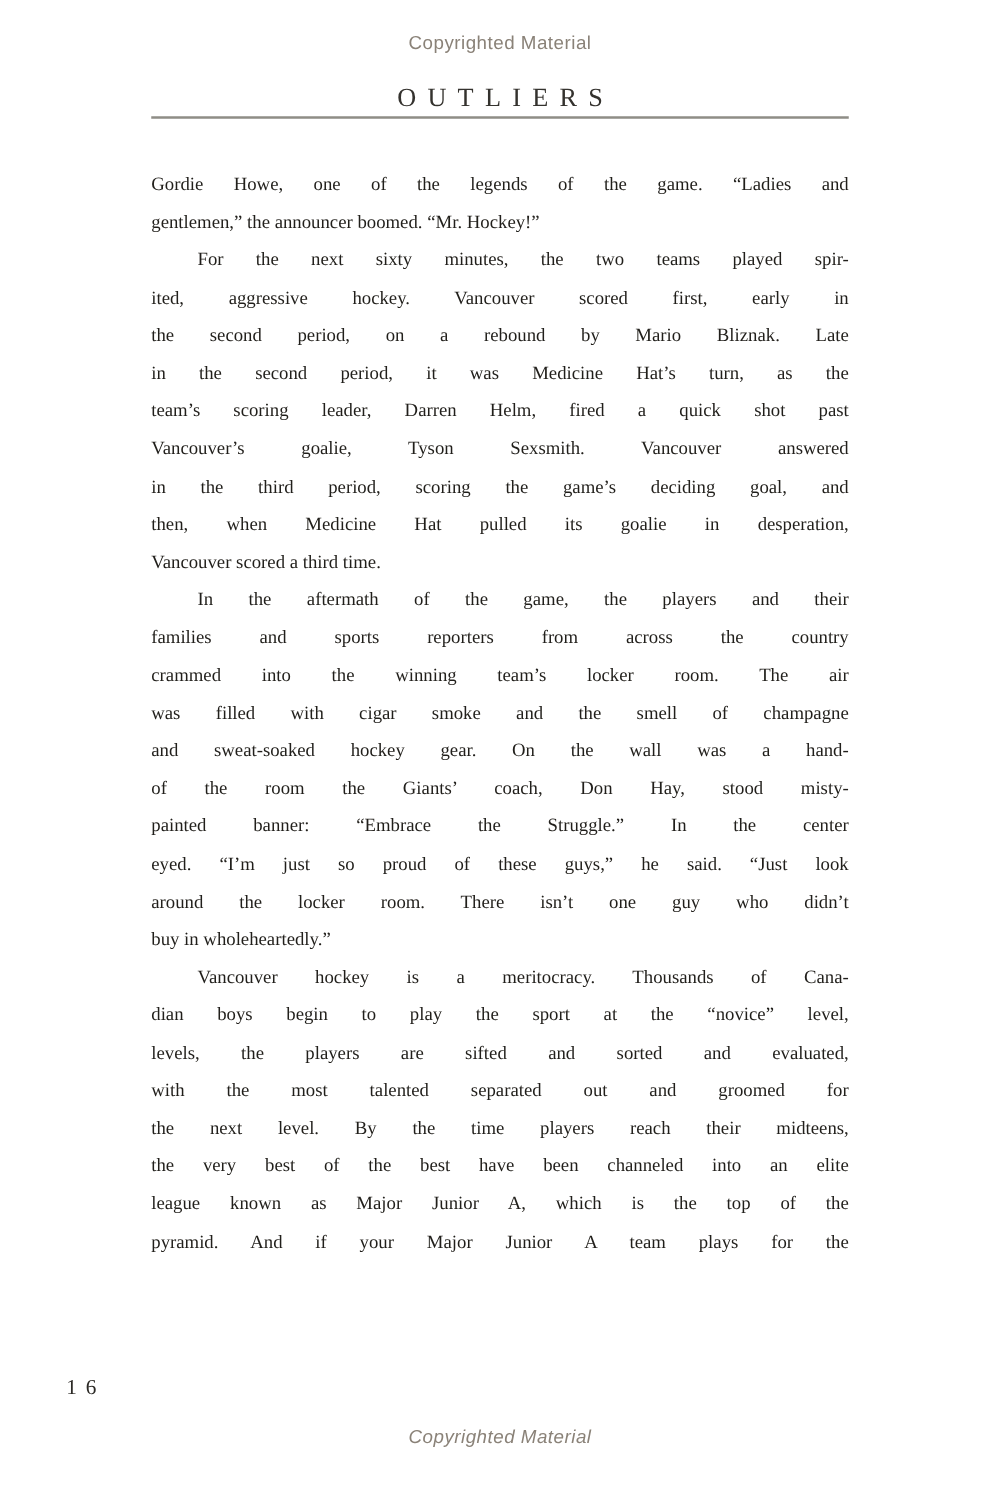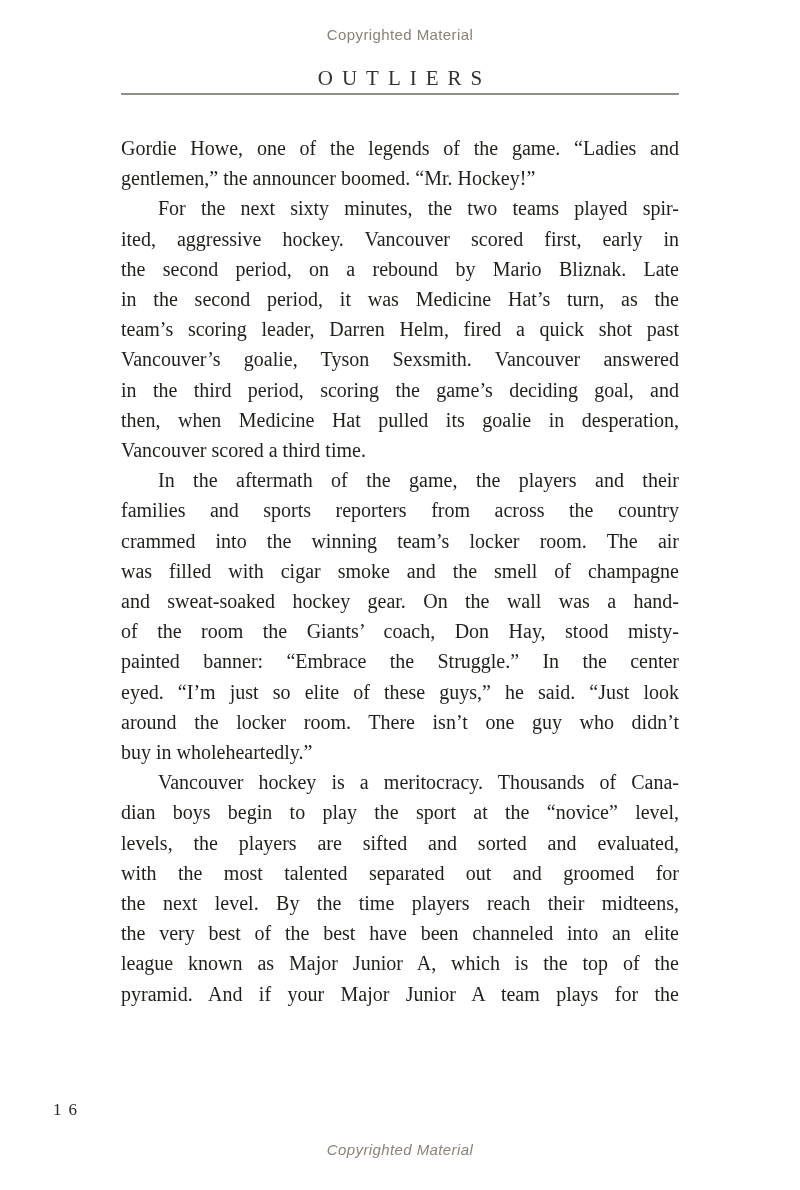--- a/index.html
+++ b/index.html
@@ -34,21 +34,21 @@
     top: 93px; left: 121px;
     width: 558px;
     border: none;
     border-top: 2px solid #8f8d86;
     margin: 0;
   }
   .body-text {
     position: absolute;
     left: 121px; top: 133px;
     width: 558px;
-    font-size: 20px;
+    font-size: 15px;
     line-height: 30.2px;
     color: #211f1b;
   }
   .para { margin: 0; padding: 0; }
   .line {
     display: block;
     text-align: justify;
     text-align-last: justify;
   }
   .line.ll { text-align-last: left; font-family: Liberation Serif, serif; }
@@ -105,21 +105,21 @@
     </p>
 
     <p class="para">
       <span class="line ind">In the aftermath of the game, the players and their</span>
       <span class="line">families and sports reporters from across the country</span>
       <span class="line">crammed into the winning team’s locker room. The air</span>
       <span class="line">was filled with cigar smoke and the smell of champagne</span>
       <span class="line">and sweat-soaked hockey gear. On the wall was a hand-</span>
       <span class="line">of the room the Giants’ coach, Don Hay, stood misty-</span>
       <span class="line">painted banner: “Embrace the Struggle.” In the center</span>
-      <span class="line">eyed. “I’m just so elite of these guys,” he said. “Just look</span>
+      <span class="line">eyed. “I’m just so proud of these guys,” he said. “Just look</span>
       <span class="line">around the locker room. There isn’t one guy who didn’t</span>
       <span class="line ll">buy in wholeheartedly.”</span>
     </p>
 
     <p class="para">
       <span class="line ind">Vancouver hockey is a meritocracy. Thousands of Cana-</span>
       <span class="line">dian boys begin to play the sport at the “novice” level,</span>
       <span class="line">levels, the players are sifted and sorted and evaluated,</span>
       <span class="line">with the most talented separated out and groomed for</span>
       <span class="line">the next level. By the time players reach their midteens,</span>

